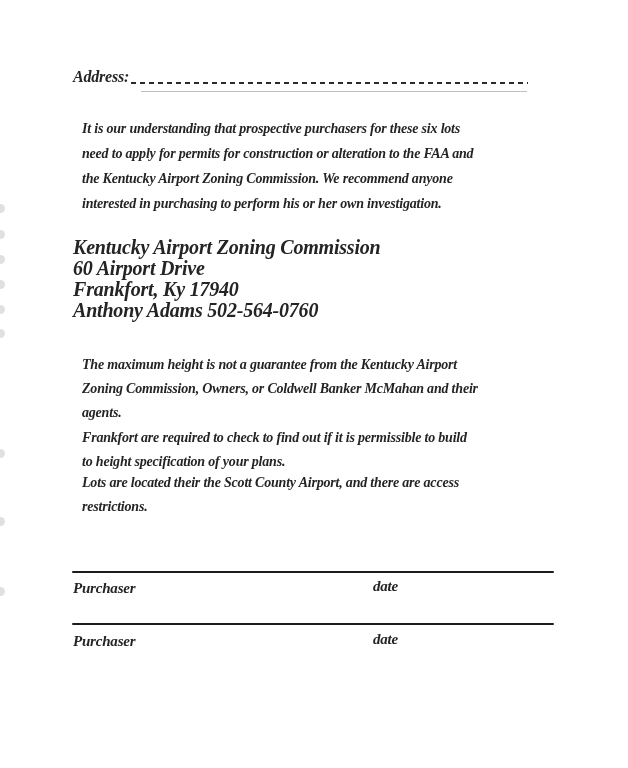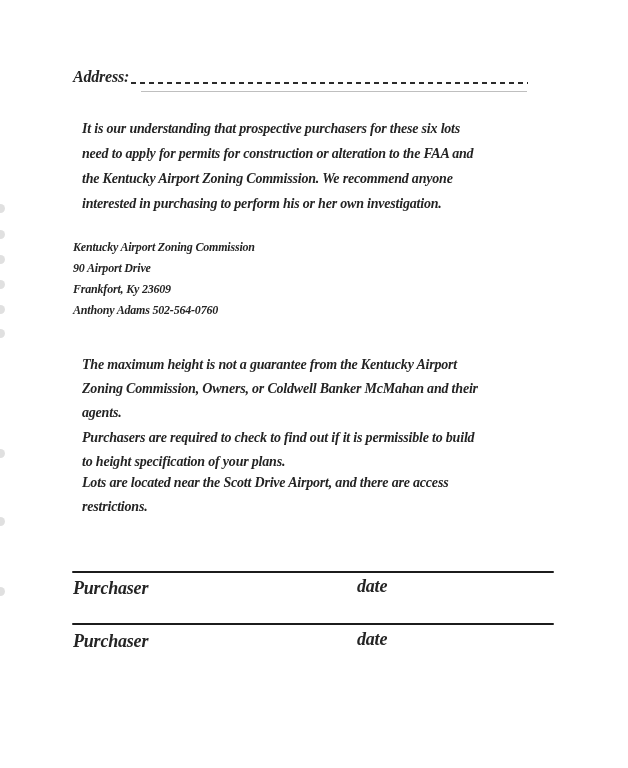--- a/index.html
+++ b/index.html
@@ -54,47 +54,47 @@
     top: 91px;
     width: 386px;
     height: 1px;
     background: rgba(0,0,0,0.25);
   }
 
   .contact {
     position: absolute;
     left: 73px;
     top: 237px;
-    font-size: 12px;
+    font-size: 20px;
     line-height: 21px;
   }
 
   .sig-line {
     position: absolute;
     left: 72px;
     width: 482px;
     height: 2px;
     background: var(--line, #1c1c1c);
     border-radius: 1px;
   }
   #sig-line-1 { top: 571px; }
   #sig-line-2 { top: 623px; }
   .sig-labels {
     position: absolute;
     left: 73px;
     width: 482px;
     height: 24px;
-    font-size: 18px;
+    font-size: 15px;
     line-height: 22px;
   }
   #sig-labels-1 { top: 577px; }
   #sig-labels-2 { top: 630px; }
   .sig-labels .date-label {
     position: absolute;
-    left: 284px;
+    left: 300px;
     top: -2px;
   }
 
   .artifact {
     position: absolute;
     left: 0;
     width: 5px;
     height: 9px;
     background: #8f8f8f;
     opacity: 0.28;
@@ -122,33 +122,33 @@
   </div>
   <div class="address-underline"></div>
 
   <div class="para script" id="para-understanding">It is our understanding that prospective purchasers for these six lots
 need to apply for permits for construction or alteration to the FAA and
 the Kentucky Airport Zoning Commission. We recommend anyone
 interested in purchasing to perform his or her own investigation.</div>
 
   <div class="contact script">
     <div>Kentucky Airport Zoning Commission</div>
-    <div>90 Airport Drive</div>
-    <div>Frankfort, Ky 23609</div>
+    <div>60 Airport Drive</div>
+    <div>Frankfort, Ky 17940</div>
     <div>Anthony Adams 502-564-0760</div>
   </div>
 
   <div class="para script" id="para-max-height">The maximum height is not a guarantee from the Kentucky Airport
 Zoning Commission, Owners, or Coldwell Banker McMahan and their
 agents.</div>
 
-  <div class="para script" id="para-purchasers">Purchasers are required to check to find out if it is permissible to build
+  <div class="para script" id="para-purchasers">Frankfort are required to check to find out if it is permissible to build
 to height specification of your plans.</div>
 
-  <div class="para script" id="para-lots">Lots are located near the Scott Drive Airport, and there are access
+  <div class="para script" id="para-lots">Lots are located their the Scott County Airport, and there are access
 restrictions.</div>
 
   <div class="sig-line" id="sig-line-1"></div>
   <div class="sig-labels script" id="sig-labels-1">
     <span>Purchaser</span>
     <span class="date-label">date</span>
   </div>
 
   <div class="sig-line" id="sig-line-2"></div>
   <div class="sig-labels script" id="sig-labels-2">

